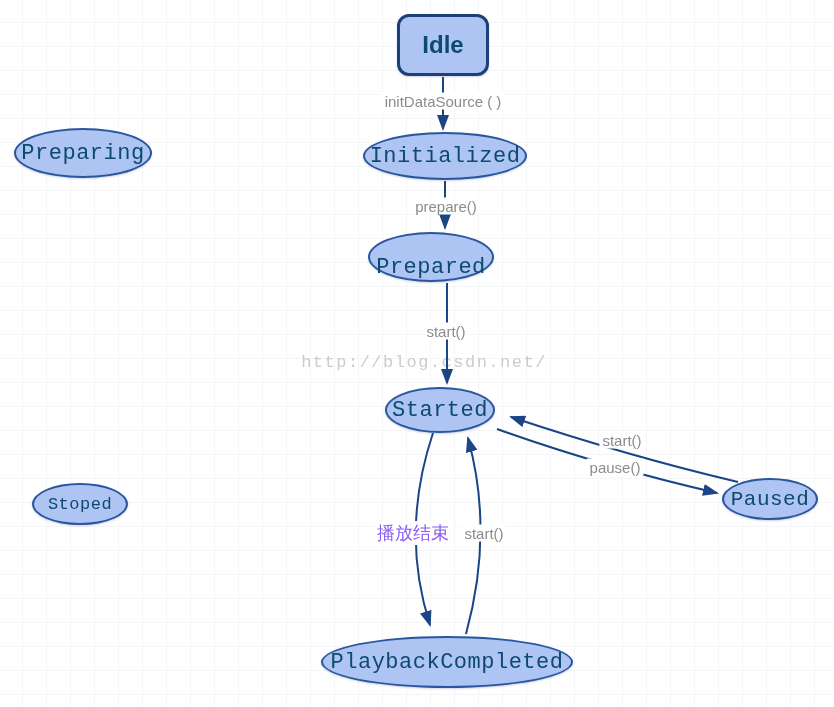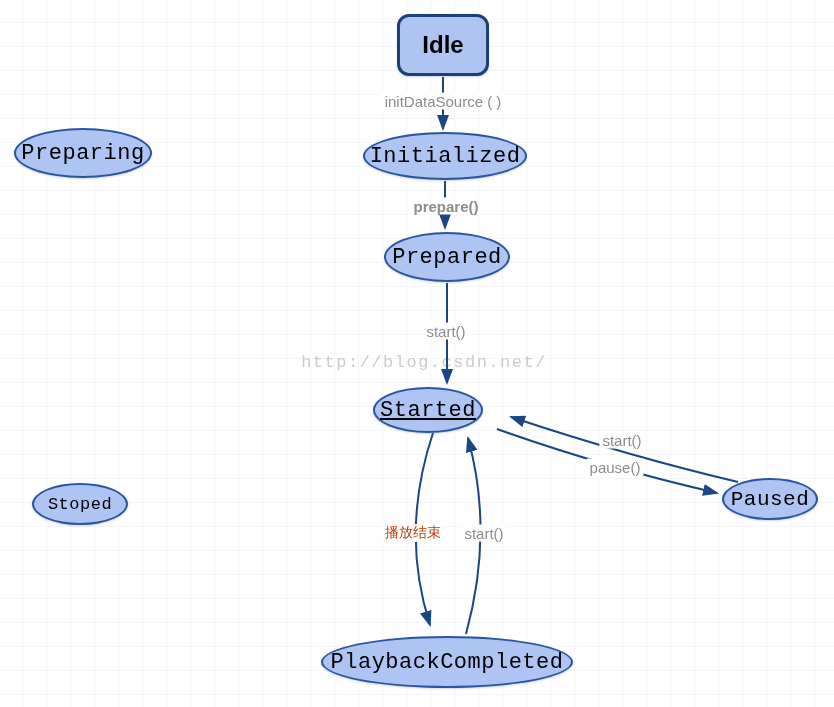--- a/index.html
+++ b/index.html
@@ -22,42 +22,42 @@
     font-size:17px;letter-spacing:1.5px;
     color:#c9cdd0;white-space:nowrap;
   }
   svg.edges{position:absolute;left:0;top:0;}
   .node{
     position:absolute;
     display:flex;align-items:center;justify-content:center;
     box-sizing:border-box;
     background:#aec4f2;
     border:2px solid #2a56a0;
-    color:#000000;
+    color:#0c4a6e;
     font-family:"Liberation Mono",monospace;
     font-size:22px;
     letter-spacing:0.5px;
     white-space:nowrap;
     box-shadow:0 1px 2px rgba(60,80,140,0.25);
   }
   .ellipse{border-radius:50%;}
   .rect{
     border-radius:12px;
     border-width:3px;border-color:#1d3f7a;
     font-family:"Liberation Sans",sans-serif;
     font-weight:bold;font-size:24px;letter-spacing:0;
   }
   .edge-label{
     position:absolute;transform:translate(-50%,-50%);
     font-family:"Liberation Sans",sans-serif;
     font-size:15px;color:#8c8c8c;
     background:#ffffff;padding:0 3px;
     white-space:nowrap;
   }
-  .edge-label.cjk{font-size:14px;color:#c2410c;}
+  .edge-label.cjk{font-size:18px;color:#8b5cf6;}
 </style>
 </head>
 <body>
 
 <div class="canvas">
 
   <div class="watermark">http://blog.csdn.net/</div>
 
   <svg class="edges" width="834" height="707" viewBox="0 0 834 707">
     <defs>
@@ -70,44 +70,44 @@
       <path d="M445,181 L445,228" marker-end="url(#arrow)"></path>
       <path d="M447,283 L447,383" marker-end="url(#arrow)"></path>
       <path d="M738,482 Q628,456 511,417" marker-end="url(#arrow)"></path>
       <path d="M497,429 Q600,466 717,493" marker-end="url(#arrow)"></path>
       <path d="M433,433 Q400,532 430,625" marker-end="url(#arrow)"></path>
       <path d="M466,634 Q494,532 468,438" marker-end="url(#arrow)"></path>
     </g>
   </svg>
 
   <span class="edge-label" style="left:443px;top:101px;">initDataSource ( )</span>
-  <span class="edge-label" style="left:446px;top:206px;font-weight:bold;">prepare()</span>
+  <span class="edge-label" style="left:446px;top:206px;">prepare()</span>
   <span class="edge-label" style="left:446px;top:331px;">start()</span>
   <span class="edge-label" style="left:622px;top:440px;">start()</span>
   <span class="edge-label" style="left:615px;top:467px;">pause()</span>
   <span class="edge-label cjk" style="left:413px;top:533px;">播放结束</span>
   <span class="edge-label" style="left:484px;top:533px;">start()</span>
 
   <div class="node rect" style="left:397px;top:14px;width:92px;height:62px;">
     <span>Idle</span>
   </div>
 
   <div class="node ellipse" style="left:363px;top:132px;width:164px;height:48px;">
     <span>Initialized</span>
   </div>
 
   <div class="node ellipse" style="left:14px;top:128px;width:138px;height:50px;">
     <span>Preparing</span>
   </div>
 
-  <div class="node ellipse" style="left:384px;top:232px;width:126px;height:50px;">
+  <div class="node ellipse" style="left:368px;top:232px;width:126px;height:50px;align-items:flex-end;">
     <span>Prepared</span>
   </div>
 
-  <div class="node ellipse" style="left:373px;top:387px;width:110px;height:46px;text-decoration:underline;">
+  <div class="node ellipse" style="left:385px;top:387px;width:110px;height:46px;">
     <span>Started</span>
   </div>
 
   <div class="node ellipse" style="left:32px;top:483px;width:96px;height:42px;font-size:17px;">
     <span>Stoped</span>
   </div>
 
   <div class="node ellipse" style="left:321px;top:636px;width:252px;height:52px;">
     <span>PlaybackCompleted</span>
   </div>

